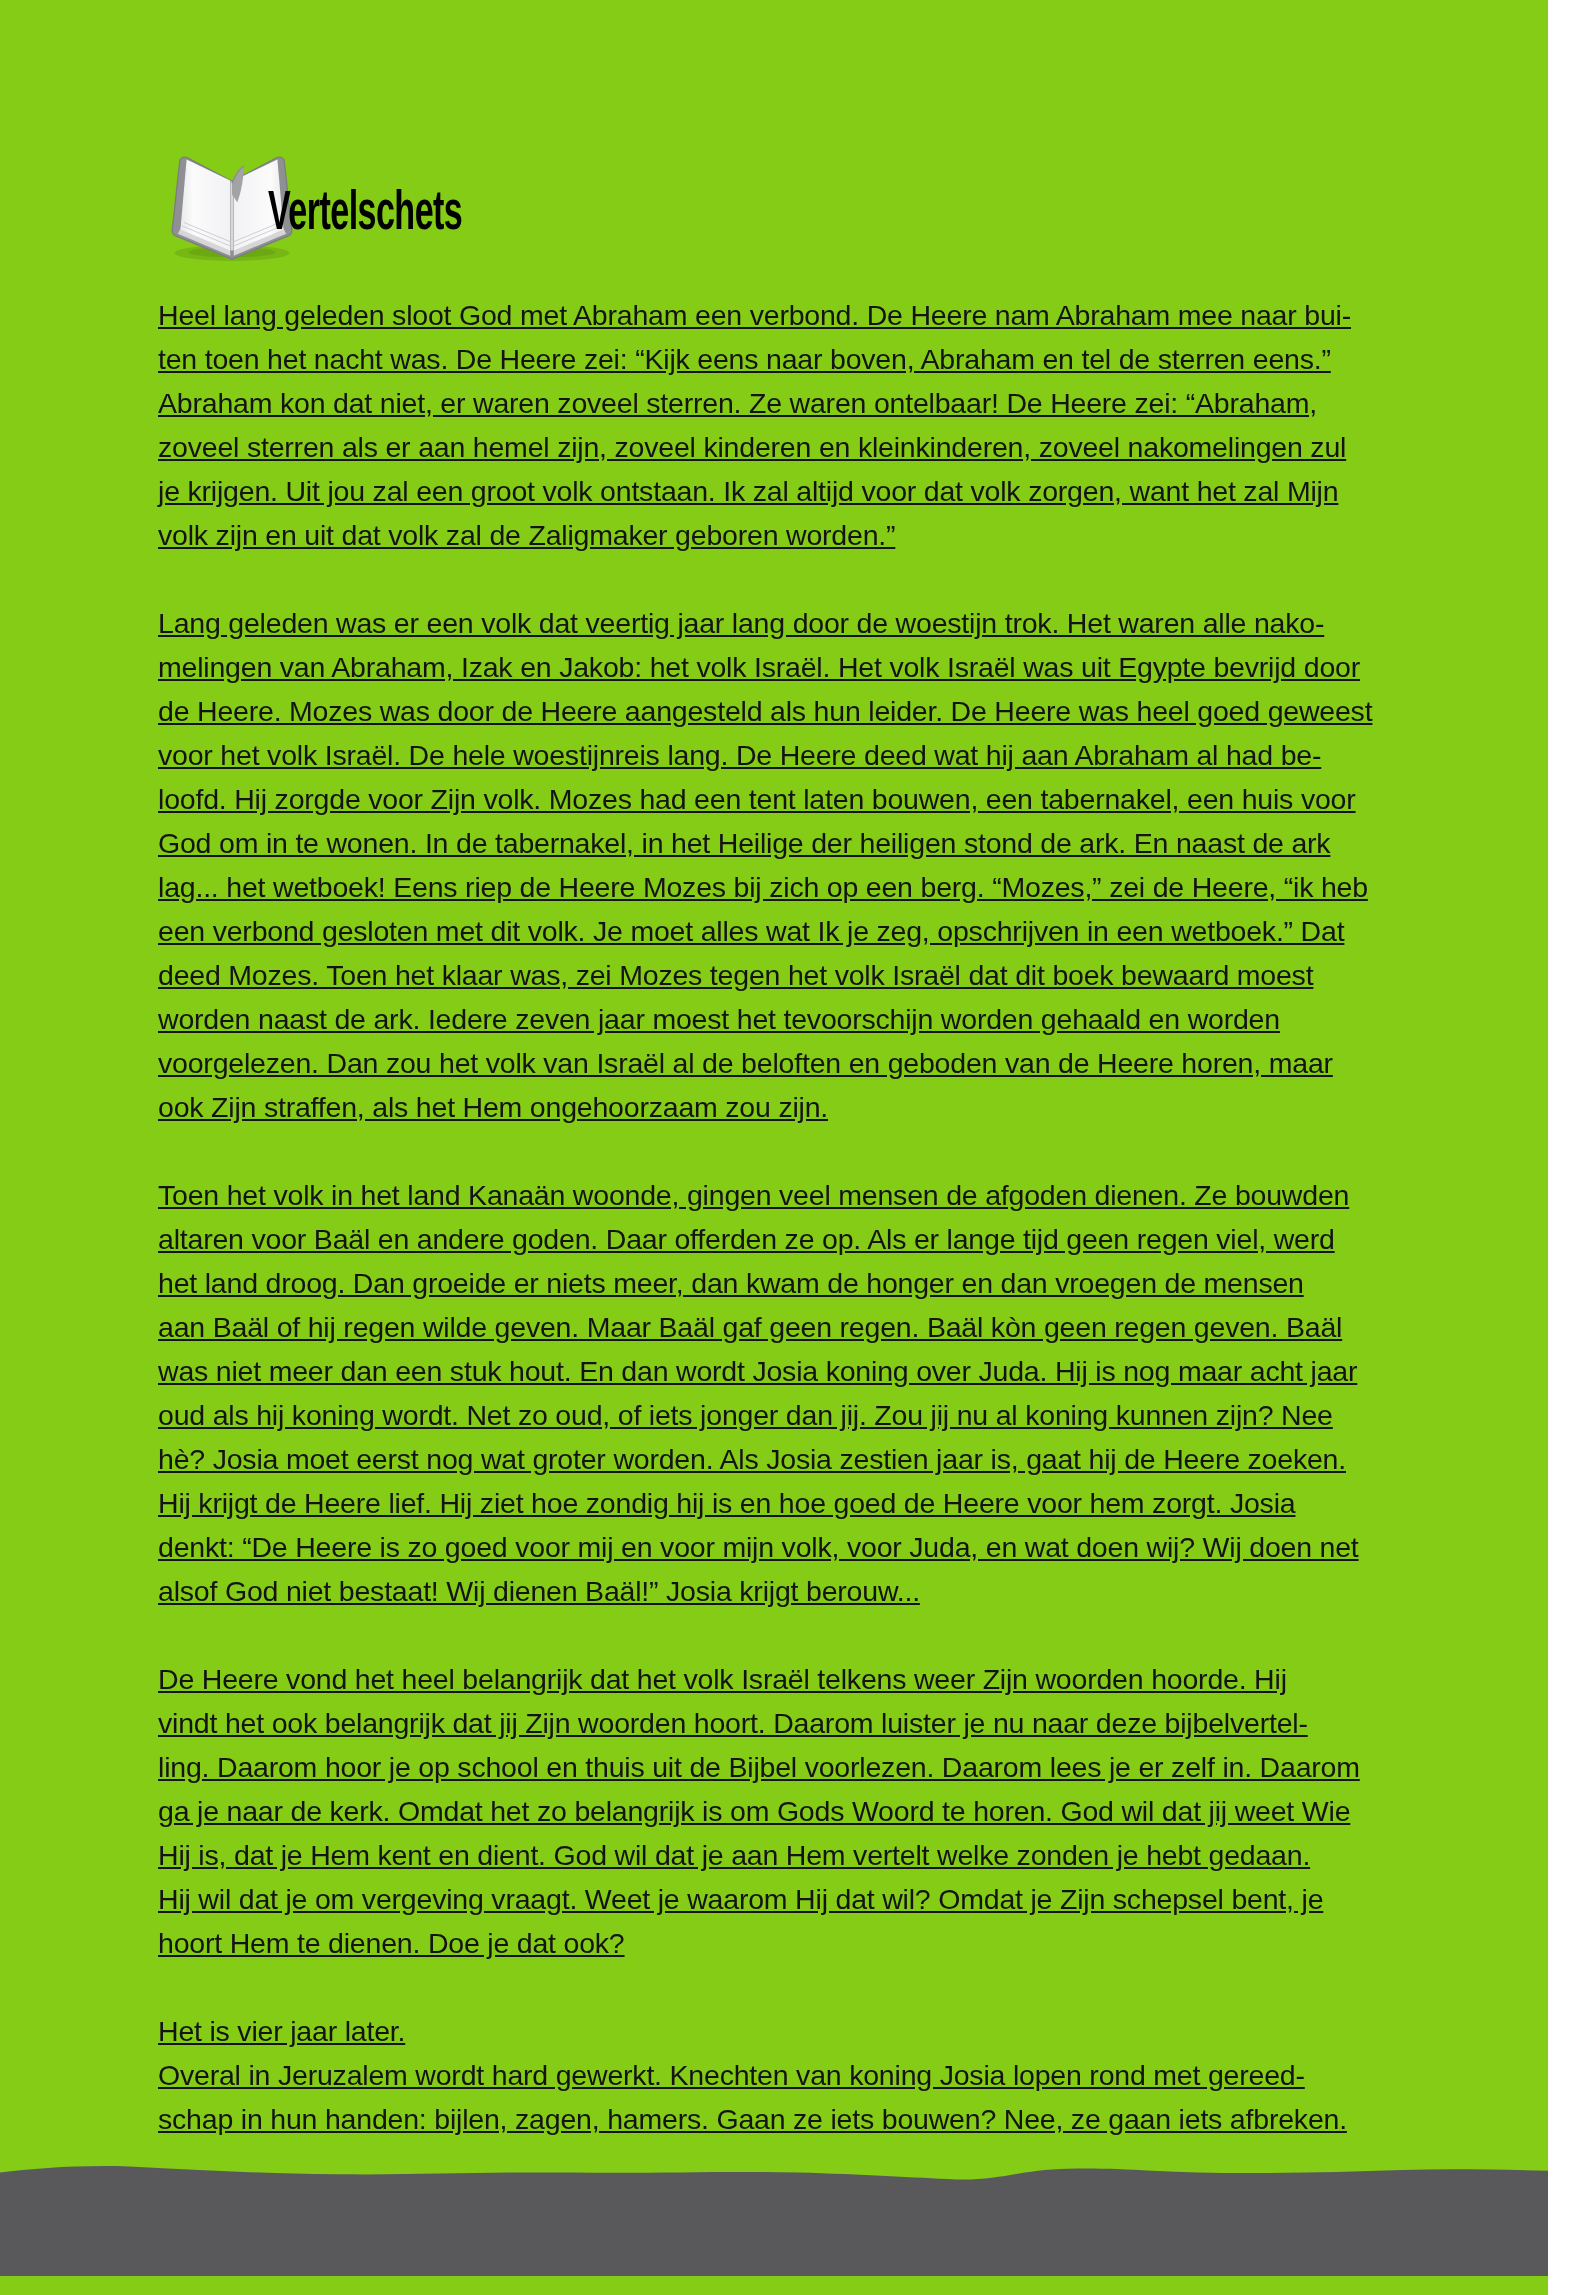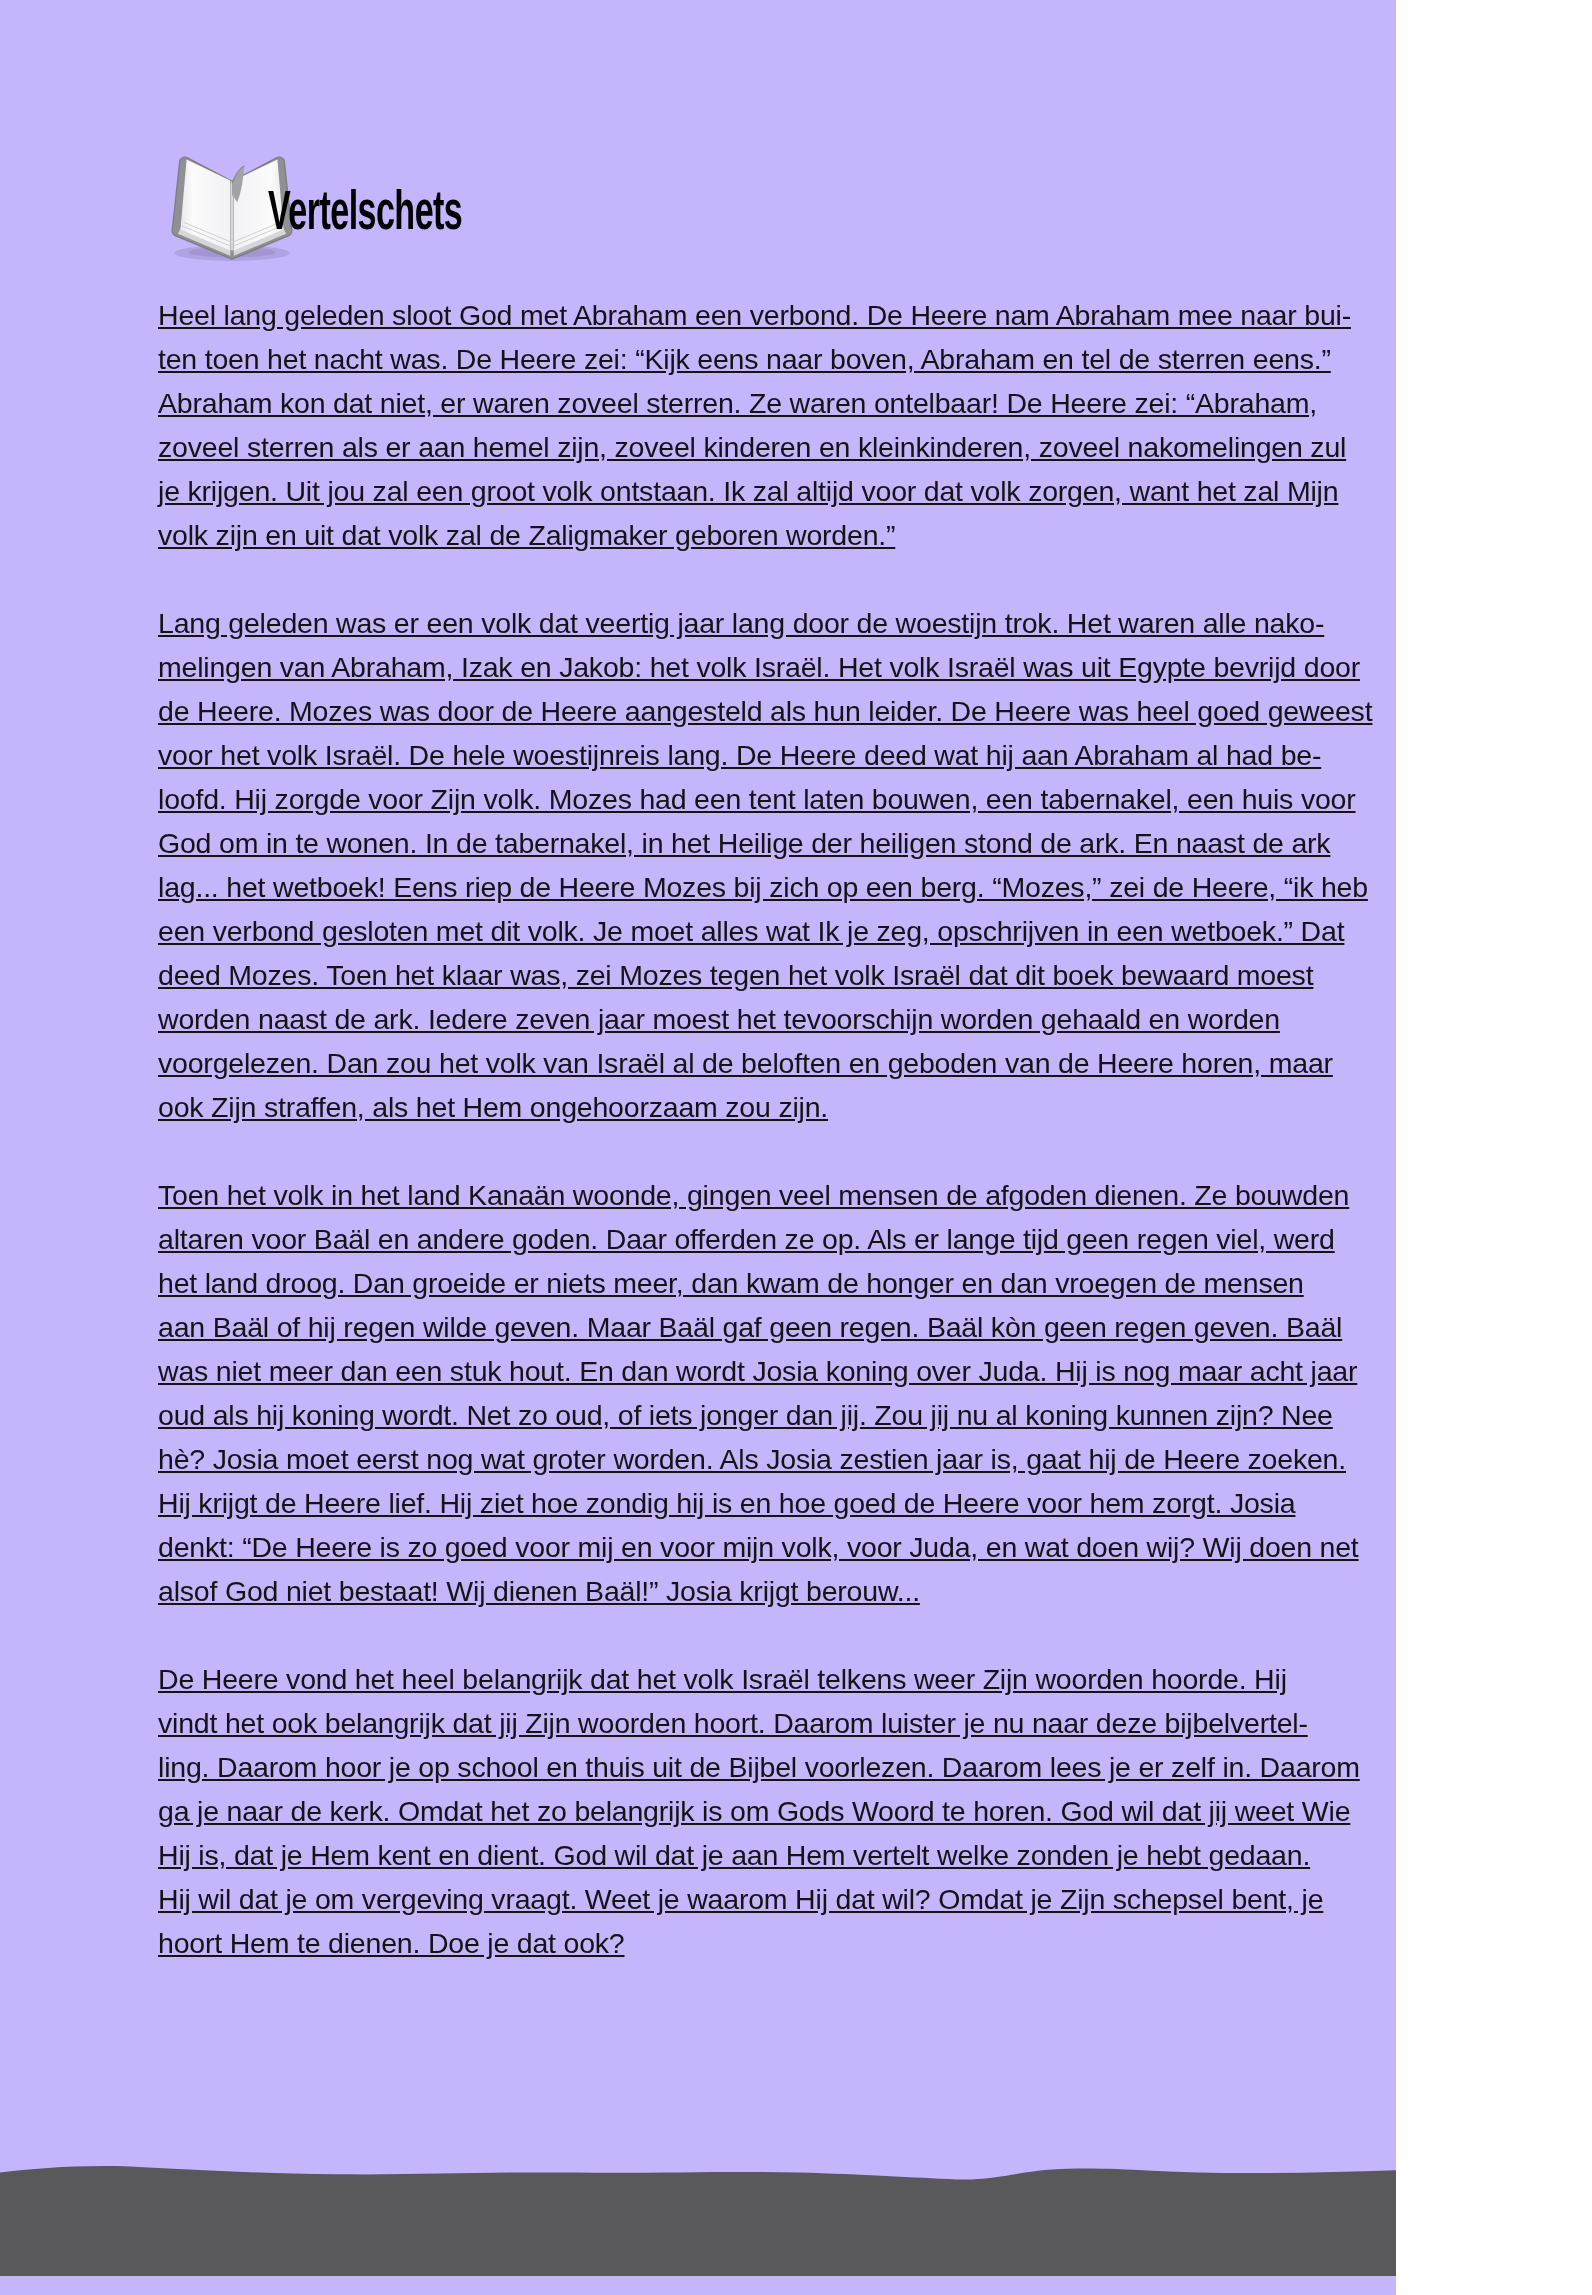--- a/index.html
+++ b/index.html
@@ -2,23 +2,23 @@
 <html style="font-size:14px"><head>
 <meta charset="utf-8">
 <style>
   html, body {
     margin: 0;
     padding: 0;
     background: #ffffff;
   }
   .page {
     position: relative;
-    width: 1396px;
+    width: 1548px;
     height: 2295px;
-    background: #c4b5fd;
+    background: #84cc16;
     overflow: hidden;
     font-family: "Liberation Sans", sans-serif;
     color: #141414;
   }
   
   .header-icon {
     position: absolute;
     left: 161px;
     top: 136px;
     width: 142px;
@@ -136,20 +136,23 @@
 Hij krijgt de Heere lief. Hij ziet hoe zondig hij is en hoe goed de Heere voor hem zorgt. Josia
 denkt: “De Heere is zo goed voor mij en voor mijn volk, voor Juda, en wat doen wij? Wij doen net
 alsof God niet bestaat! Wij dienen Baäl!” Josia krijgt berouw...</p>
     <p>De Heere vond het heel belangrijk dat het volk Israël telkens weer Zijn woorden hoorde. Hij
 vindt het ook belangrijk dat jij Zijn woorden hoort. Daarom luister je nu naar deze bijbelvertel-
 ling. Daarom hoor je op school en thuis uit de Bijbel voorlezen. Daarom lees je er zelf in. Daarom
 ga je naar de kerk. Omdat het zo belangrijk is om Gods Woord te horen. God wil dat jij weet Wie
 Hij is, dat je Hem kent en dient. God wil dat je aan Hem vertelt welke zonden je hebt gedaan.
 Hij wil dat je om vergeving vraagt. Weet je waarom Hij dat wil? Omdat je Zijn schepsel bent, je
 hoort Hem te dienen. Doe je dat ook?</p>
+    <p>Het is vier jaar later.
+Overal in Jeruzalem wordt hard gewerkt. Knechten van koning Josia lopen rond met gereed-
+schap in hun handen: bijlen, zagen, hamers. Gaan ze iets bouwen? Nee, ze gaan iets afbreken.</p>
   </div>
 
   <svg class="footer-wave" viewBox="0 0 1845 160" preserveAspectRatio="none" xmlns="http://www.w3.org/2000/svg" aria-hidden="true">
     <path d="M0,18 C40,13 95,9 150,11 C215,14 290,19 390,20 C490,21 570,17 665,18 C765,19 845,16 925,18 C1000,20 1060,24 1108,26 C1140,27 1162,22 1188,18 C1222,12 1272,12 1335,16 C1425,21 1530,18 1625,15 C1705,13 1785,16 1845,17 L1845,138 L0,138 Z" fill="#59595b"></path>
   </svg>
 
 </div>
 
 
 </body></html>

